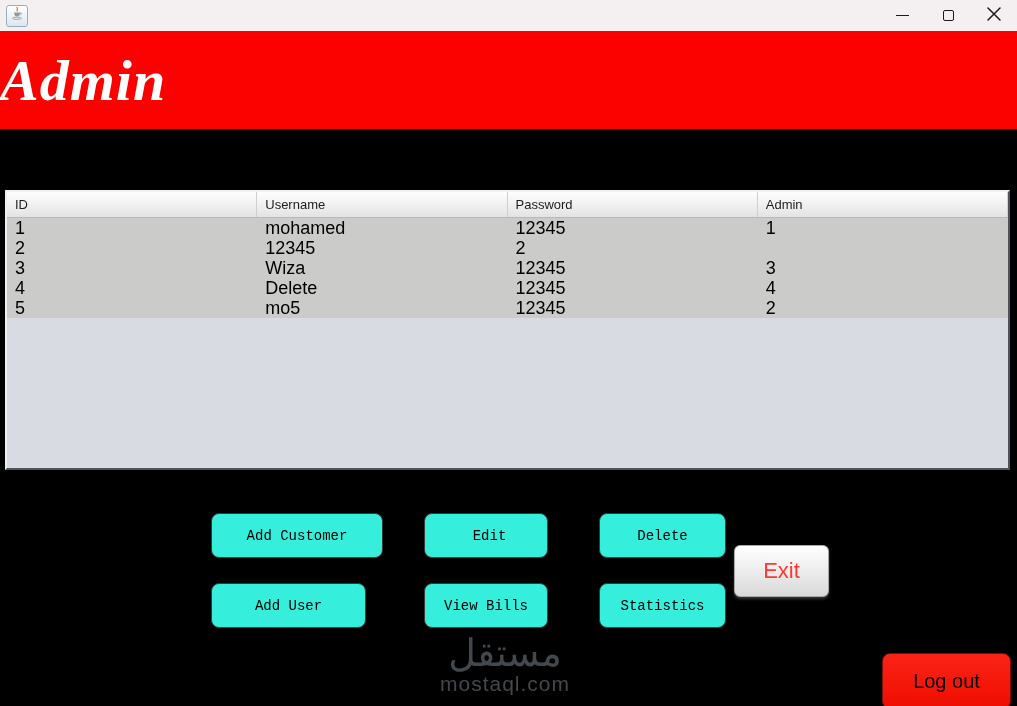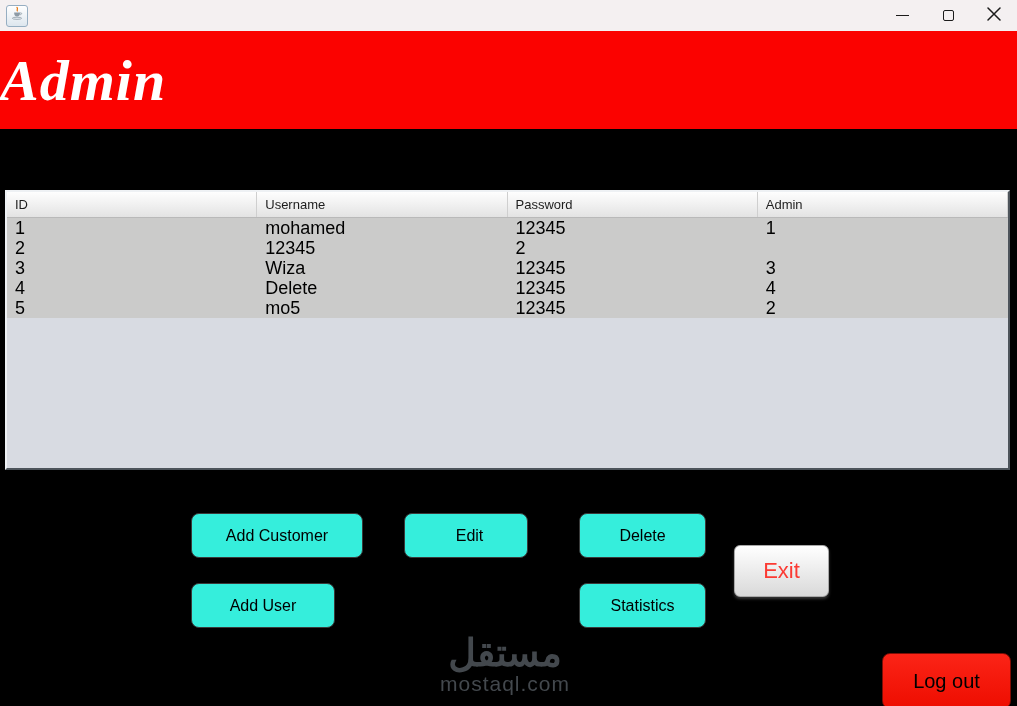--- a/index.html
+++ b/index.html
@@ -26,44 +26,44 @@
                border:2px solid; border-color:#eef1f4 #4d545b #4d545b #eef1f4; background:#d8dbe2; overflow:hidden; }
   .thead { display:flex; height:26px; background:linear-gradient(#fefefe,#e3e3e3); border-bottom:1px solid #b9b9b9; }
   .thcell { width:25%; font-size:13px; color:#1d1d1d; display:flex; align-items:center; padding-left:8px;
             border-right:1px solid #cfcfcf; }
   .tbody { }
   .trow { display:flex; height:20px; background:#cbcbca; }
   .tcell { width:25%; font-size:18px; line-height:20px; color:#000; padding-left:8px; white-space:nowrap; overflow:hidden; }
 
   
   .cyan-btn { position:absolute; height:45px; background:#35eedc; border:1px solid #3a3a3a; border-radius:8px;
-              color:#000; font-size:16px; font-family:Liberation Sans, sans-serif; display:flex; align-items:center;
-              justify-content:center; cursor:pointer; box-shadow:0 1px 2px rgba(0,0,0,.6); }
+              color:#000; font-size:14px; font-family:Liberation Mono, monospace; display:flex; align-items:center;
+              justify-content:center; cursor:pointer; box-shadow:0 1px 2px rgba(0,0,0,.6);margin-left:20px; }
   #btn-add-customer { left:191px; top:513px; width:172px; }
   #btn-edit         { left:404px; top:513px; width:124px;padding-left:7px; }
   #btn-delete       { left:579px; top:513px; width:127px; }
-  #btn-add-user     { left:191px; top:583px; width:144px; }
+  #btn-add-user     { left:191px; top:583px; width:155px; }
   #btn-view-bills   { left:404px; top:583px; width:124px; }
   #btn-statistics   { left:579px; top:583px; width:127px; }
 
   
   .exit-btn { position:absolute; left:734px; top:545px; width:95px; height:52px; border-radius:6px;
               border:1px solid #a8a8a8; background:linear-gradient(#ffffff,#d9d9d9);
               color:#fb3a33; font-size:22px; display:flex; align-items:center; justify-content:center;
               cursor:pointer; box-shadow:0 2px 3px rgba(120,120,120,.45); }
 
   
   .logout-btn { position:absolute; left:882px; top:653px; width:129px; height:56px; border-radius:8px;
                 border:1px solid #7e0d05; background:linear-gradient(#fb2417,#ee0d00);
                 color:#000; font-size:20px; display:flex; align-items:center; justify-content:center; cursor:pointer; }
 
   
   .watermark { position:absolute; left:385px; top:633px; width:240px; display:flex; flex-direction:column;
                align-items:center; color:#43484d; }
-  .wm-ar { font-size:38px; font-weight:bold; line-height:40px; }
+  .wm-ar { font-size:38px; font-weight:normal; line-height:40px; }
   .wm-en { font-size:21px; letter-spacing:1px; line-height:22px; }
 </style>
 </head>
 <body>
 
 <div class="window">
 
   <div class="titlebar">
     <div class="app-icon-btn">
       <span>
@@ -133,20 +133,21 @@
           <div class="tcell">12345</div>
           <div class="tcell">2</div>
         </div>
       </div>
   </div>
 
   <div class="cyan-btn" id="btn-add-customer">Add Customer</div>
   <div class="cyan-btn" id="btn-edit">Edit</div>
   <div class="cyan-btn" id="btn-delete">Delete</div>
   <div class="cyan-btn" id="btn-add-user">Add User</div>
+  <div class="cyan-btn" id="btn-view-bills">View Bills</div>
   <div class="cyan-btn" id="btn-statistics">Statistics</div>
 
   <div class="exit-btn">Exit</div>
 
   <div class="logout-btn">Log out</div>
 
   <div class="watermark">
     <div class="wm-ar">مستقل</div>
     <div class="wm-en">mostaql.com</div>
   </div>

